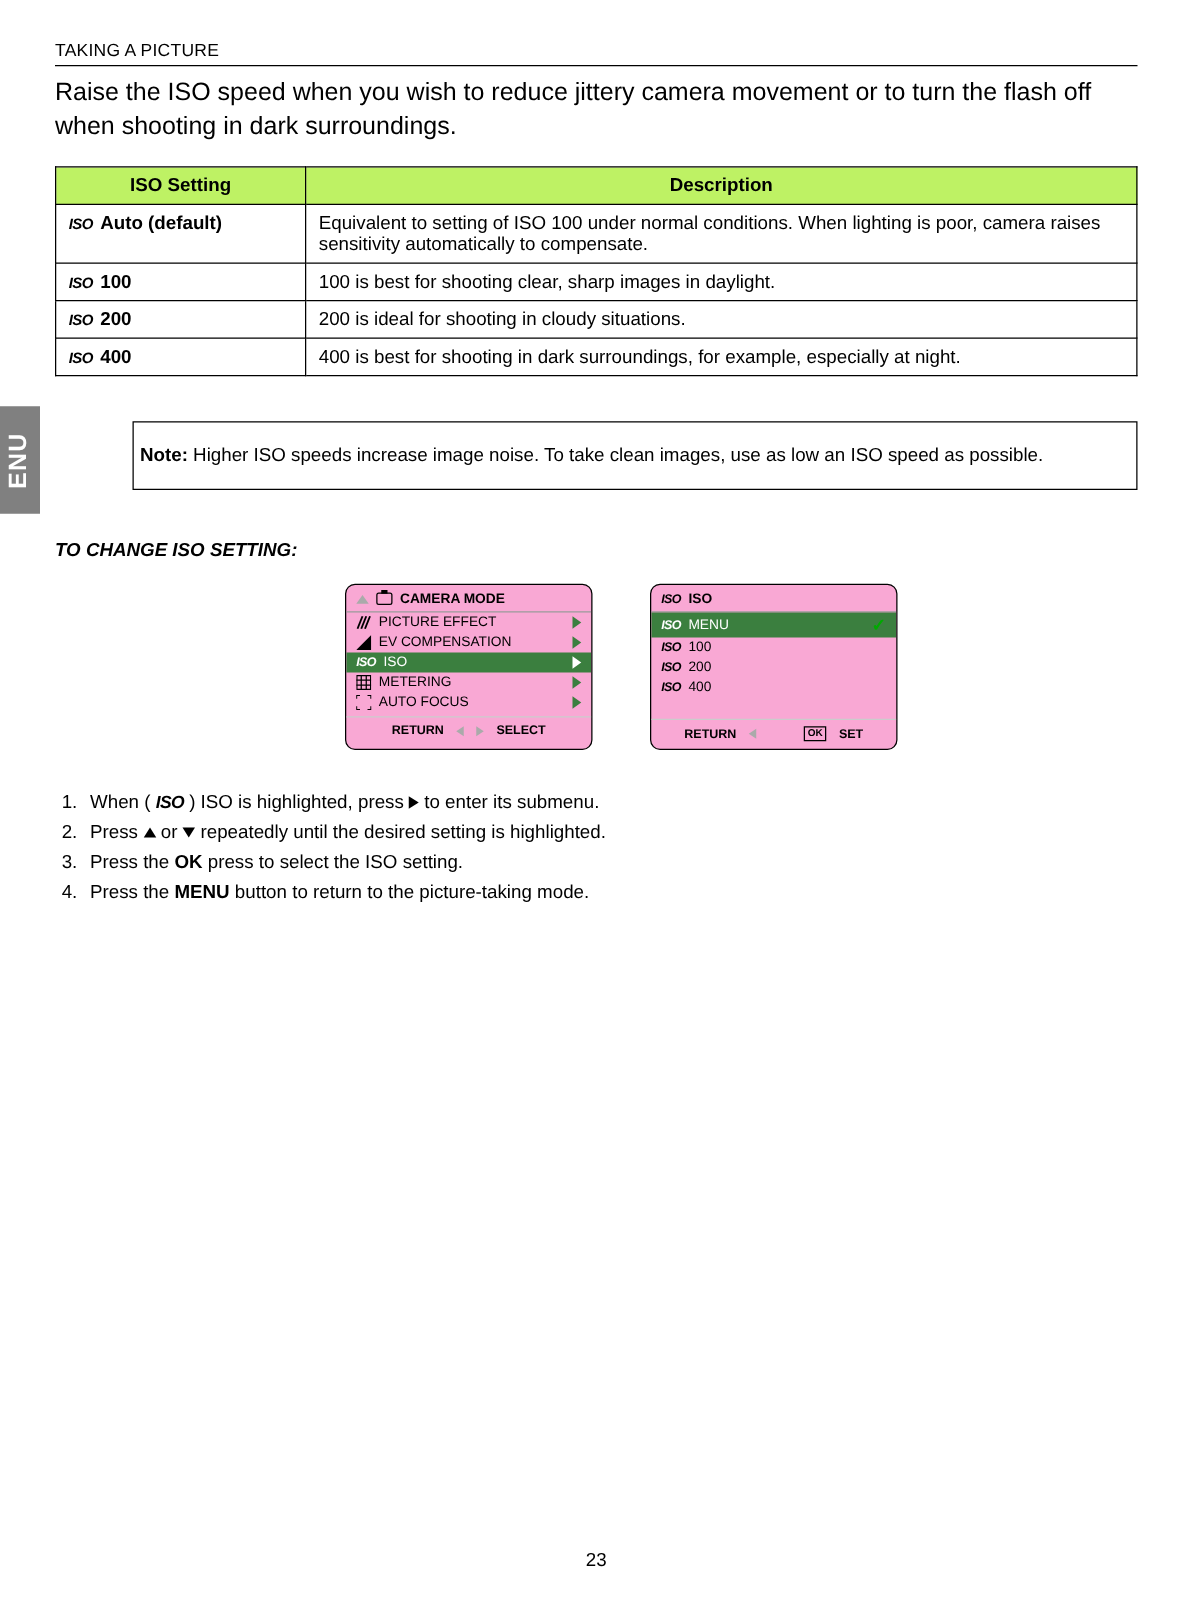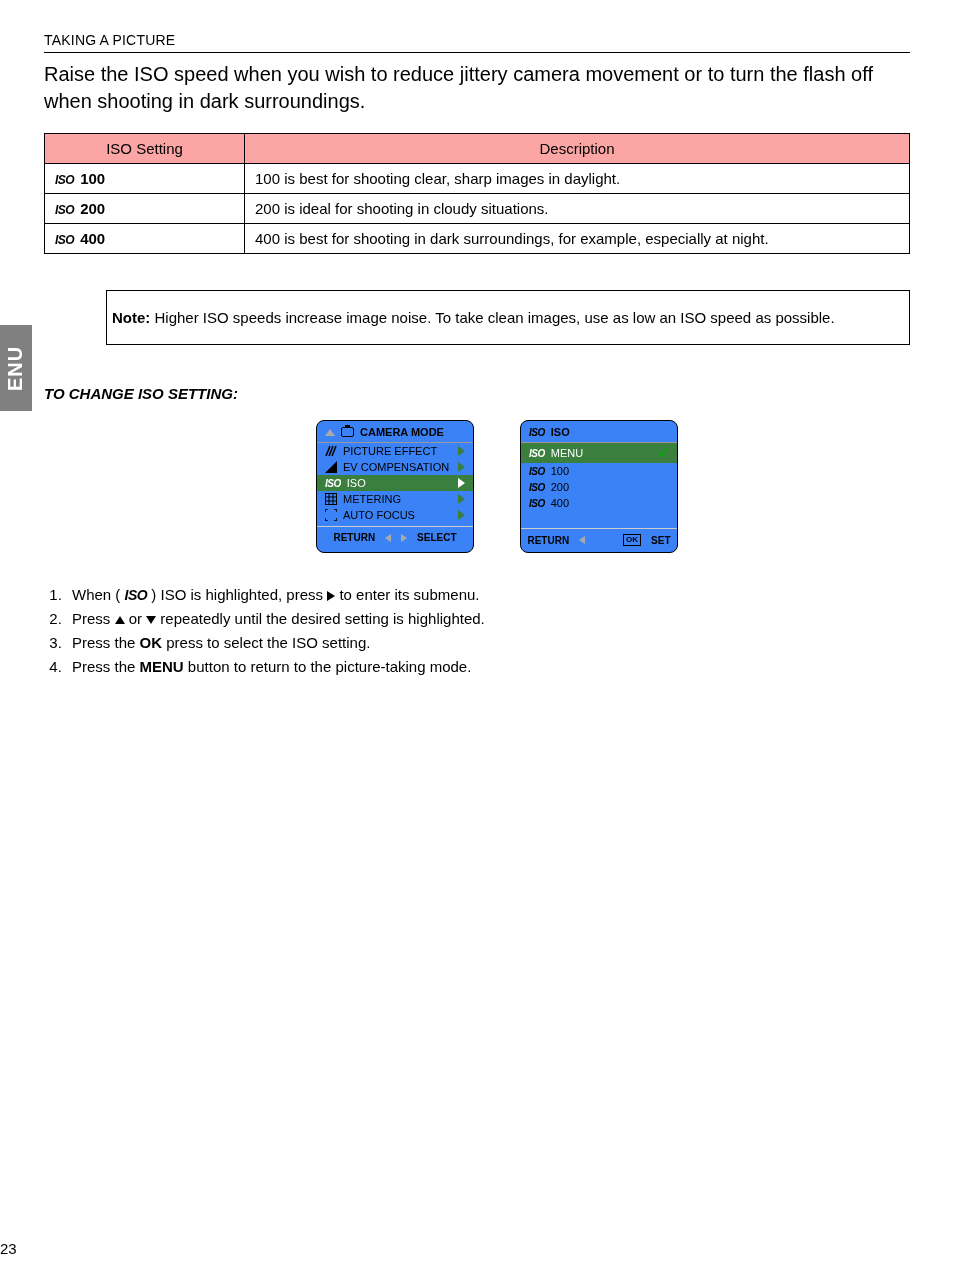--- a/index.html
+++ b/index.html
@@ -6,27 +6,27 @@
   html, body { width: 954px; height: 1285px; background: #fff; font-family: Arial, Helvetica, sans-serif; color: #000; }
   .page { position: relative; width: 954px; height: 1285px; padding: 32px 44px 0 44px; }
   .side-tab { position: absolute; left: 0; top: 325px; width: 32px; height: 86px; background: #808080; color: #fff; display: flex; align-items: center; justify-content: center; }
   .side-tab span { transform: rotate(-90deg); font-weight: bold; font-size: 20px; letter-spacing: 1px; }
   .breadcrumb { font-size: 14px; padding-bottom: 4px; letter-spacing: 0.2px; }
   .rule { border: 0; border-top: 1.5px solid #000; margin-bottom: 8px; }
   .section-title { font-size: 20px; font-weight: bold; letter-spacing: 0.2px; margin-bottom: 8px; }
   .intro { font-size: 20px; line-height: 1.35; margin-bottom: 18px; }
   table.iso { width: 100%; border-collapse: collapse; font-size: 15px; }
   table.iso th, table.iso td { border: 1px solid #000; padding: 6px 10px; vertical-align: top; }
-  table.iso th { background: #fca5a5; font-weight: normal; text-align: center; }
+  table.iso th { background: #bef264; font-weight: bold; text-align: center; }
   table.iso td.setting { width: 200px; font-weight: bold; }
   table.iso td.setting .icon-iso { font-style: italic; font-weight: bold; font-size: 12px; margin-right: 6px; letter-spacing: -0.5px; }
   .note-box { border: 1.5px solid #000; margin: 36px 0 0 62px; padding: 16px 5px; font-size: 15px; line-height: 1.4; }
   .subhead { font-weight: bold; font-style: italic; font-size: 15px; margin: 40px 0 18px 0; }
   .screens { display: flex; gap: 46px; justify-content: center; margin-bottom: 30px; margin-left: 40px; }
-  .screen { width: 158px; border: 1.5px solid #000; border-radius: 8px; background: #3b82f6; overflow: hidden; font-size: 11px; }
+  .screen { width: 198px; border: 1.5px solid #000; border-radius: 8px; background: #f9a8d4; overflow: hidden; font-size: 11px; }
   .screen .hdr { display: flex; align-items: center; gap: 6px; padding: 5px 8px 4px 8px; border-bottom: 1px solid #9a9a9a; font-weight: bold; }
   .screen .row { display: flex; align-items: center; justify-content: space-between; padding: 2px 8px; }
   .screen .row .lbl { display: flex; align-items: center; gap: 6px; text-align: center; }
   .screen .row.sel { background: #3b7f3f; color: #fff; }
   .screen .ftr { display: flex; align-items: center; justify-content: center; gap: 10px; padding: 5px 0 6px 0; font-size: 10px; font-weight: bold; border-top: 1px solid #ccc; margin-top: 3px; }
   .tri-up { width: 0; height: 0; border-left: 5px solid transparent; border-right: 5px solid transparent; border-bottom: 7px solid #aaa; display: inline-block; }
   .tri-right { width: 0; height: 0; border-top: 5px solid transparent; border-bottom: 5px solid transparent; border-left: 7px solid #3b7f3f; display: inline-block; }
   .tri-right.w { border-left-color: #fff; }
   .tri-left-g { width: 0; height: 0; border-top: 4px solid transparent; border-bottom: 4px solid transparent; border-right: 6px solid #aaa; display: inline-block; }
   .tri-right-g { width: 0; height: 0; border-top: 4px solid transparent; border-bottom: 4px solid transparent; border-left: 6px solid #aaa; display: inline-block; }
@@ -35,21 +35,21 @@
   .cam-ico::before { content: ""; position: absolute; top: -3px; left: 3px; width: 5px; height: 3px; background: #000; }
   .sic { font-style: italic; font-weight: bold; font-size: 10px; letter-spacing: -0.5px; color: #000; }
   .sic.w { color: #fff; }
   .ok-box { display: inline-block; border: 1px solid #000; font-size: 8px; padding: 0 2px; line-height: 10px; }
   ol.steps { font-size: 15px; line-height: 1.6; padding-left: 22px; }
   ol.steps li { padding-left: 6px; }
   .tri-inline { display: inline-block; vertical-align: middle; }
   .tri-r-blk { width: 0; height: 0; border-top: 5px solid transparent; border-bottom: 5px solid transparent; border-left: 8px solid #000; }
   .tri-u-blk { width: 0; height: 0; border-left: 5px solid transparent; border-right: 5px solid transparent; border-bottom: 8px solid #000; }
   .tri-d-blk { width: 0; height: 0; border-left: 5px solid transparent; border-right: 5px solid transparent; border-top: 8px solid #000; }
-  .page-num { position: absolute; bottom: 28px; left: 0; width: 100%; font-size: 15px; }
+  .page-num { position: absolute; bottom: 28px; left: 0; width: 100%; text-align: center; font-size: 15px; }
   .mic { display: inline-block; width: 12px; height: 12px; }
 </style>
 </head>
 <body>
 
 <div class="page">
   <div class="side-tab">
       <span>ENU</span>
     </div>
 
@@ -58,20 +58,24 @@
   <p class="intro">Raise the ISO speed when you wish to reduce jittery camera movement or to turn the flash off when shooting in dark surroundings.</p>
 
   <table class="iso">
     <thead>
       <tr>
         <th>ISO Setting</th>
         <th>Description</th>
       </tr>
     </thead>
     <tbody>
+      <tr>
+        <td class="setting"><span class="icon-iso">ISO</span><span>Auto (default)</span></td>
+        <td>Equivalent to setting of ISO 100 under normal conditions. When lighting is poor, camera raises sensitivity automatically to compensate.</td>
+      </tr>
       <tr>
         <td class="setting"><span class="icon-iso">ISO</span><span>100</span></td>
         <td>100 is best for shooting clear, sharp images in daylight.</td>
       </tr>
       <tr>
         <td class="setting"><span class="icon-iso">ISO</span><span>200</span></td>
         <td>200 is ideal for shooting in cloudy situations.</td>
       </tr>
       <tr>
         <td class="setting"><span class="icon-iso">ISO</span><span>400</span></td>

